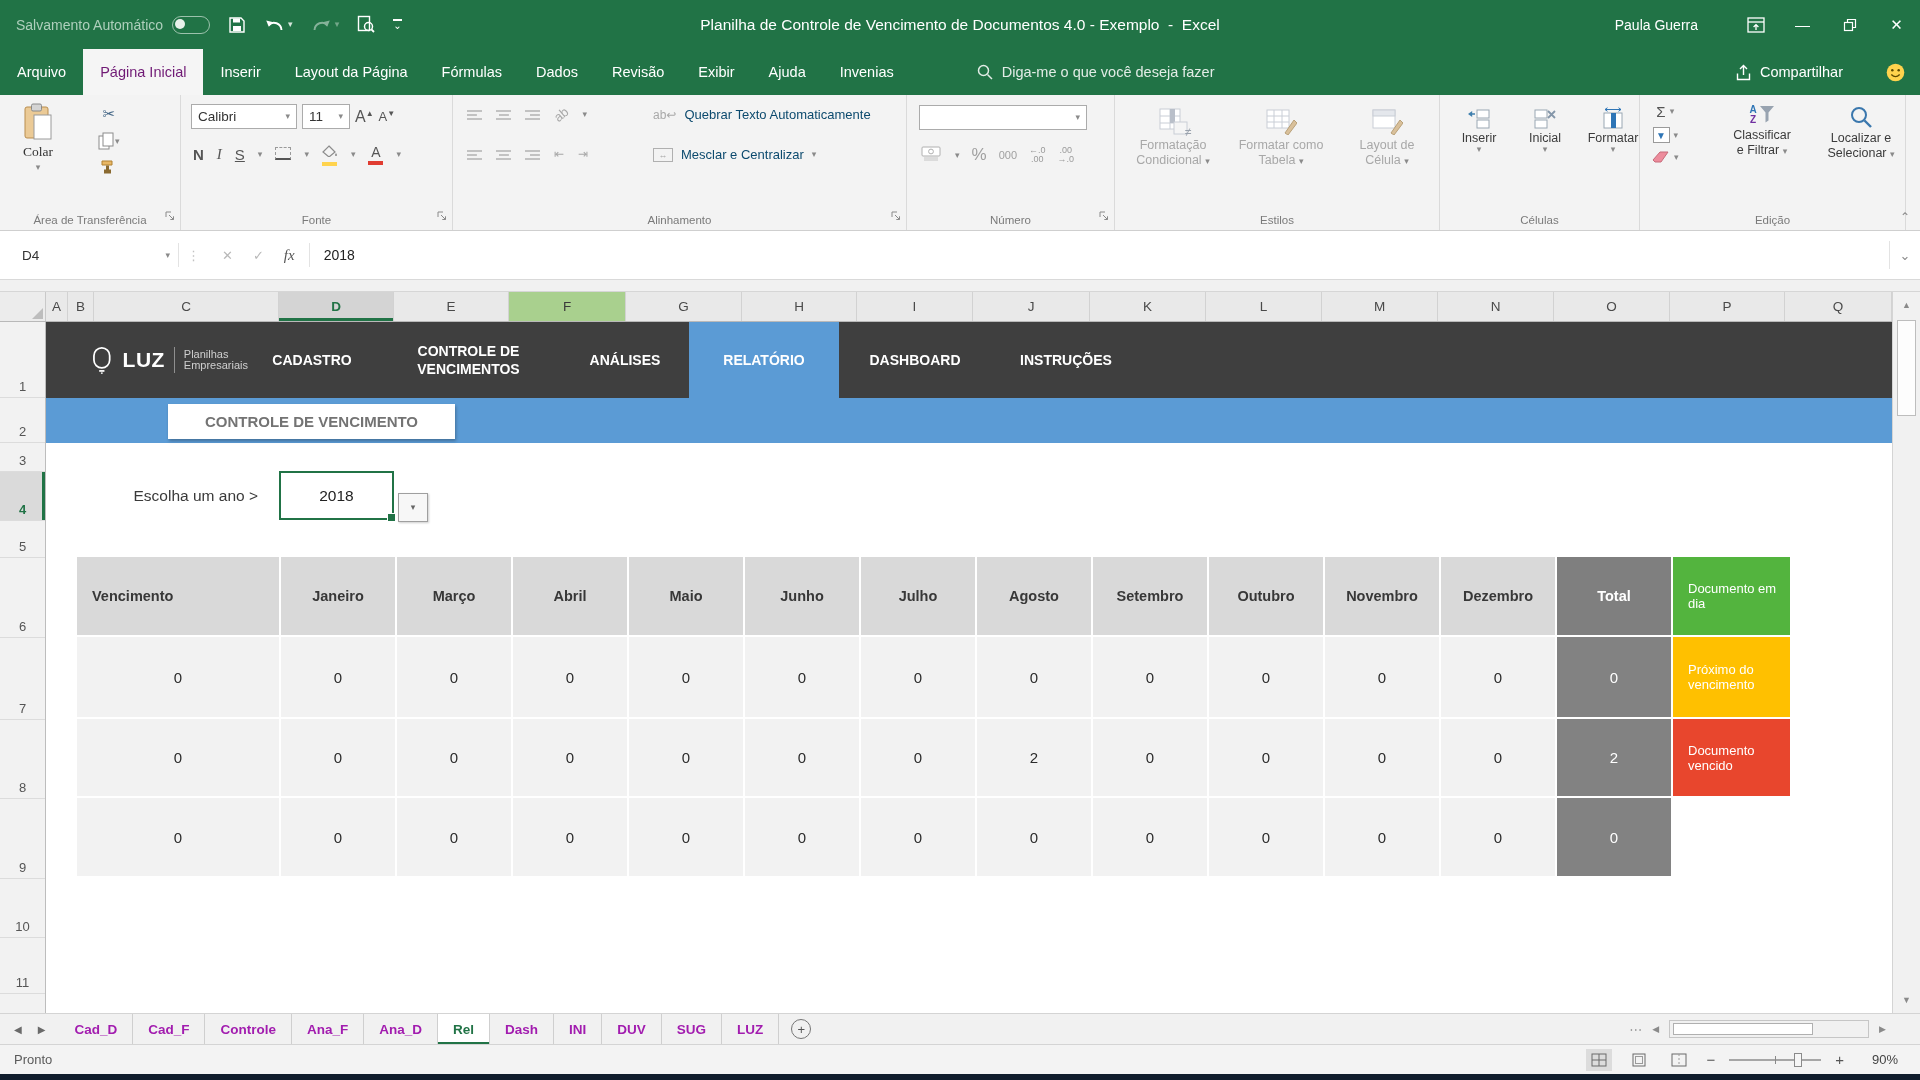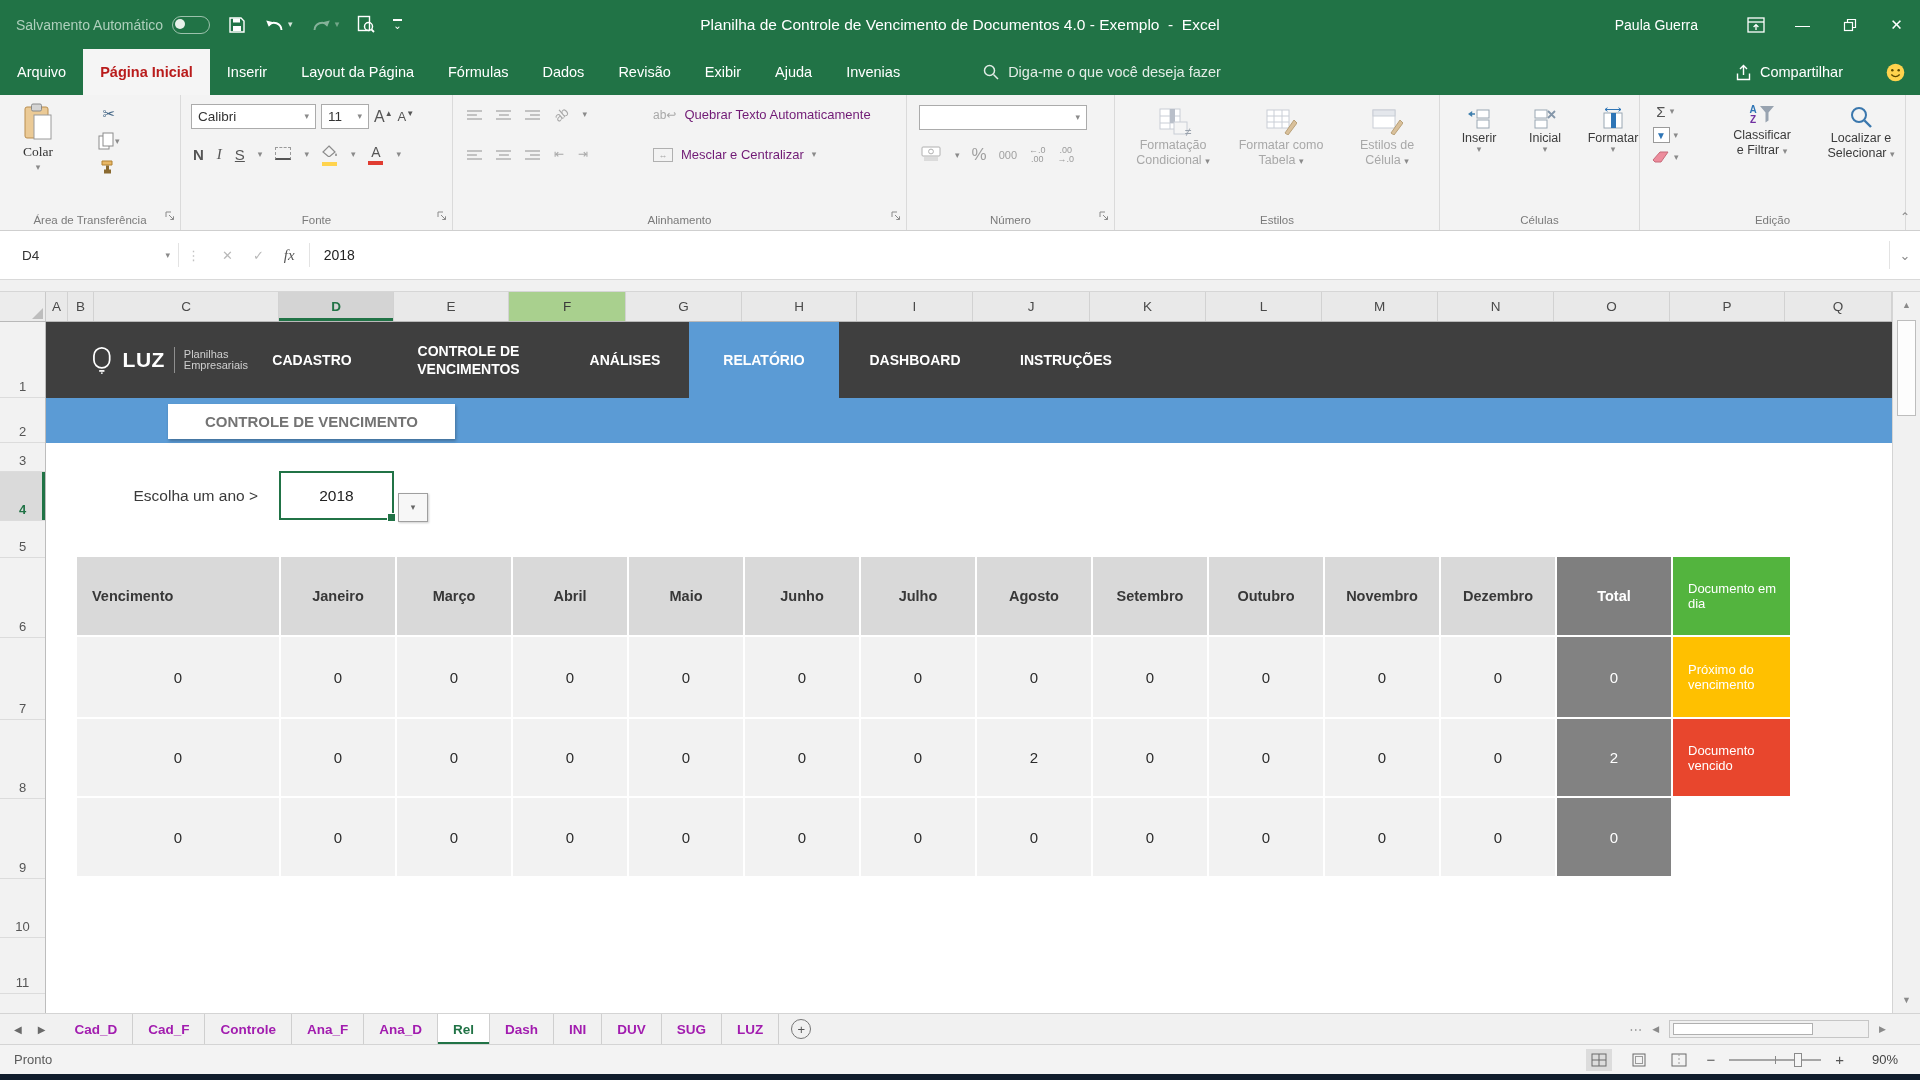--- a/index.html
+++ b/index.html
@@ -18,30 +18,30 @@
   .qat-chev{border-top:2px solid #fff;font-size:10px;line-height:8px;padding-top:1px;}
   .tb-title{position:absolute;left:50%;top:0;height:49px;display:flex;align-items:center;transform:translateX(-50%);
             font-size:15.5px;color:#fff;white-space:pre;}
   .tb-right{margin-left:auto;display:flex;align-items:center;height:100%;}
   .username{font-size:14px;margin-right:34px;}
   .winbtn{width:47px;height:100%;display:flex;align-items:center;justify-content:center;font-size:15px;}
   .ribopts{width:47px;height:100%;display:flex;align-items:center;justify-content:center;}
   
   .tabrow{left:0;top:49px;width:1920px;height:46px;background:#217346;display:flex;align-items:stretch;color:#fff;}
   .rtab{padding:0 17px;display:flex;align-items:center;font-size:14.5px;white-space:nowrap;}
-  .rtab.active{background:#f5f5f5;color:#b91c1c;font-weight:bold;}
+  .rtab.active{background:#f5f5f5;color:#701a75;font-weight:normal;}
   .tellme{display:flex;align-items:center;gap:9px;margin-left:66px;color:#e2ece6;font-size:14.5px;white-space:nowrap;}
   .trr{margin-left:auto;display:flex;align-items:center;gap:26px;padding-right:14px;}
   .share{display:flex;align-items:center;gap:7px;font-size:14.5px;margin-right:16px;}
   
   .ribbon{left:0;top:95px;width:1920px;height:136px;background:#f3f3f3;border-bottom:1px solid #cfcfcf;box-sizing:border-box;}
   .rgroup{position:absolute;top:0;height:135px;border-right:1px solid #dadada;box-sizing:border-box;}
   .rg-label{position:absolute;bottom:4px;left:0;right:0;text-align:center;font-size:11.5px;color:#7a7a7a;white-space:nowrap;}
   .launch{position:absolute;bottom:5px;right:5px;}
-  .gray-t{color:#701a75;}
+  .gray-t{color:#0c4a6e;}
   .dd{font-size:9px;color:#8a8a8a;line-height:1;}
   .combo{background:#fff;border:1px solid #ababab;height:25px;display:flex;align-items:center;font-size:13.5px;color:#333;
          padding:0 6px;box-sizing:border-box;}
   .combo .dd{margin-left:auto;}
   .bigbtn{display:flex;flex-direction:column;align-items:center;justify-content:flex-start;gap:3px;font-family:Liberation Serif, serif;}
   .lns{width:15px;height:11px;display:inline-block;
        background-image:linear-gradient(#9a9a9a,#9a9a9a),linear-gradient(#9a9a9a,#9a9a9a),linear-gradient(#9a9a9a,#9a9a9a);
        background-size:100% 2px,66% 2px,100% 2px;background-position:0 1px,0 5px,0 9px;background-repeat:no-repeat;}
   .lns.c{background-position:0 1px,50% 5px,0 9px;}
   .lns.r{background-position:0 1px,100% 5px,0 9px;}
@@ -272,21 +272,21 @@
       <span class="launch">
         <svg width="10" height="10" viewBox="0 0 10 10">
             <path d="M1 1 h5 M1 1 v5" stroke="#8a8a8a" fill="none"></path>
             <path d="M4 4 l4.5 4.5 M8.5 8.5 v-3.2 M8.5 8.5 h-3.2" stroke="#8a8a8a" fill="none"></path>
           </svg>
       </span>
     </div>
 
     <div class="rgroup" style="left:181px;width:272px;">
       <div class="abs" style="left:10px;top:9px;display:flex;gap:5px;align-items:center;">
-        <span class="combo" style="width:125px;">
+        <span class="combo" style="width:106px;">
           <span>Calibri</span>
           <span class="dd">▾</span>
         </span>
         <span class="combo" style="width:48px;">
           <span>11</span>
           <span class="dd">▾</span>
         </span>
         <span style="font-size:16px;color:#555;"><span>A</span><span style="font-size:8px;vertical-align:super;">▲</span></span>
         <span style="font-size:13px;color:#555;"><span>A</span><span style="font-size:8px;vertical-align:super;">▼</span></span>
       </div>
@@ -419,21 +419,21 @@
               <path d="M20 26 L29 13 l3 3 -9 12 z" fill="#d9c09a" stroke="#b8a078"></path>
             </svg>
           <span><span>Formatar como</span><br><span>Tabela</span> <span class="dd">▾</span></span>
         </span>
         <span class="stybtn" style="width:96px;">
           <svg width="32" height="28" viewBox="0 0 32 28">
               <rect x="2" y="3" width="22" height="18" fill="#fff" stroke="#c9ced6"></rect>
               <rect x="2" y="3" width="22" height="6" fill="#e4e7ec" stroke="#c9ced6"></rect>
               <path d="M20 26 L29 13 l3 3 -9 12 z" fill="#d9c09a" stroke="#b8a078"></path>
             </svg>
-          <span><span>Estilos de</span><br><span>Célula</span> <span class="dd">▾</span></span>
+          <span><span>Layout de</span><br><span>Célula</span> <span class="dd">▾</span></span>
         </span>
       </div>
       <div class="rg-label">Estilos</div>
     </div>
 
     <div class="rgroup" style="left:1440px;width:200px;">
       <div class="abs" style="left:10px;top:12px;display:flex;gap:8px;">
         <span class="cellbtn" style="width:58px;">
           <svg width="24" height="24" viewBox="0 0 24 24">
               <g stroke="#9aa7b3" fill="#fff">

